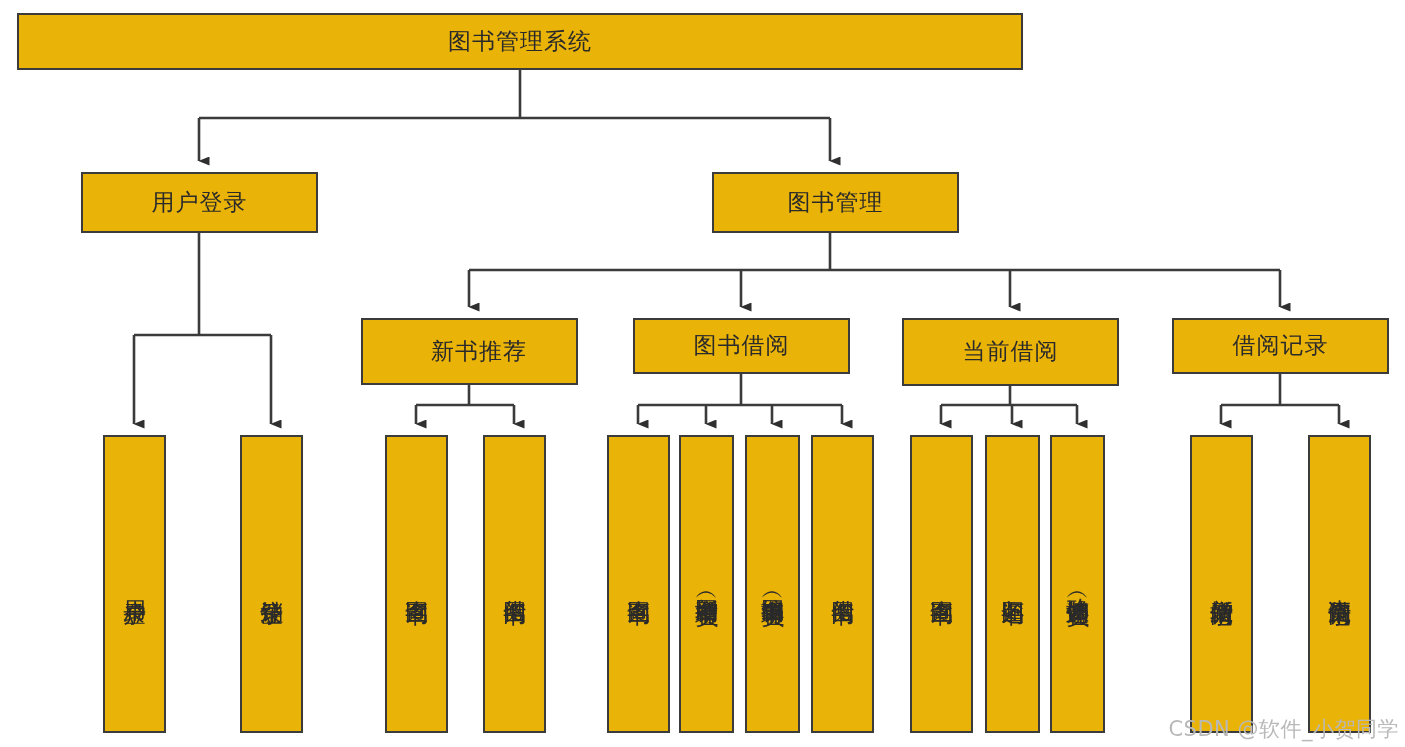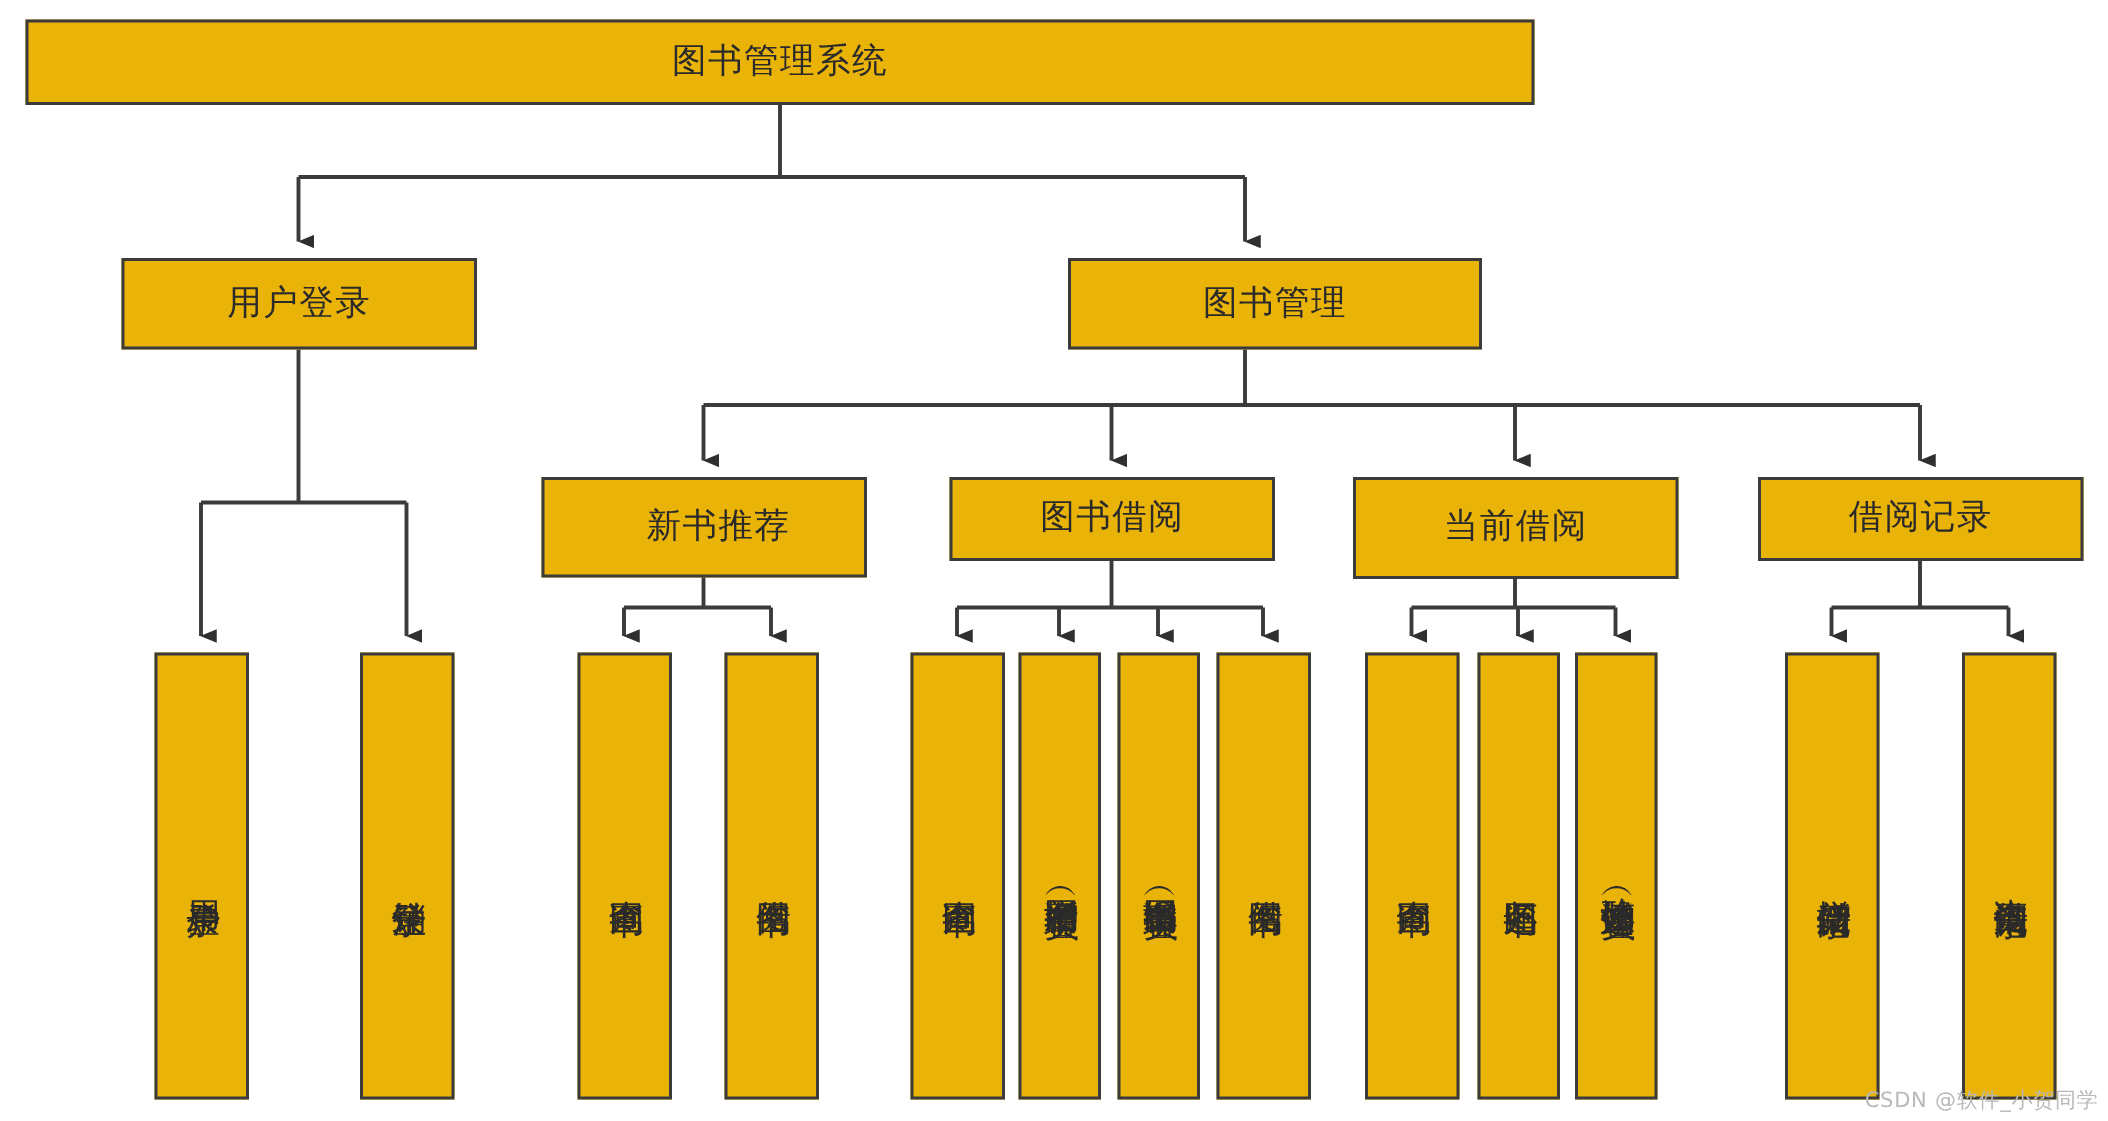--- a/index.html
+++ b/index.html
@@ -50,21 +50,21 @@
   .node.vert .vtext {
     writing-mode: vertical-rl;
     text-orientation: upright;
     display: block;
     max-height: 100%;
   }
   #watermark {
     position: absolute;
     right: 6px;
     bottom: 4px;
-    font-size: 14px;
+    font-size: 21px;
     color: #b9b9b9;
     letter-spacing: 0.5px;
     white-space: nowrap;
   }
 </style>
 </head>
 <body>
 
 <div id="canvas">
 
@@ -111,21 +111,21 @@
       </g>
   </svg>
 
   <div class="node horiz" style="left: 17px; top: 13px; width: 1006px; height: 57px;">
     <span>图书管理系统</span>
   </div>
 
   <div class="node horiz" style="left: 81px; top: 172px; width: 237px; height: 61px;">
     <span>用户登录</span>
   </div>
-  <div class="node horiz" style="left: 712px; top: 172px; width: 276px; height: 61px;">
+  <div class="node horiz" style="left: 712px; top: 172px; width: 247px; height: 61px;">
     <span>图书管理</span>
   </div>
 
   <div class="node horiz" style="left: 361px; top: 318px; width: 217px; height: 67px; padding-left: 19px;">
     <span>新书推荐</span>
   </div>
   <div class="node horiz" style="left: 633px; top: 318px; width: 217px; height: 56px;">
     <span>图书借阅</span>
   </div>
   <div class="node horiz" style="left: 902px; top: 318px; width: 217px; height: 68px;">

